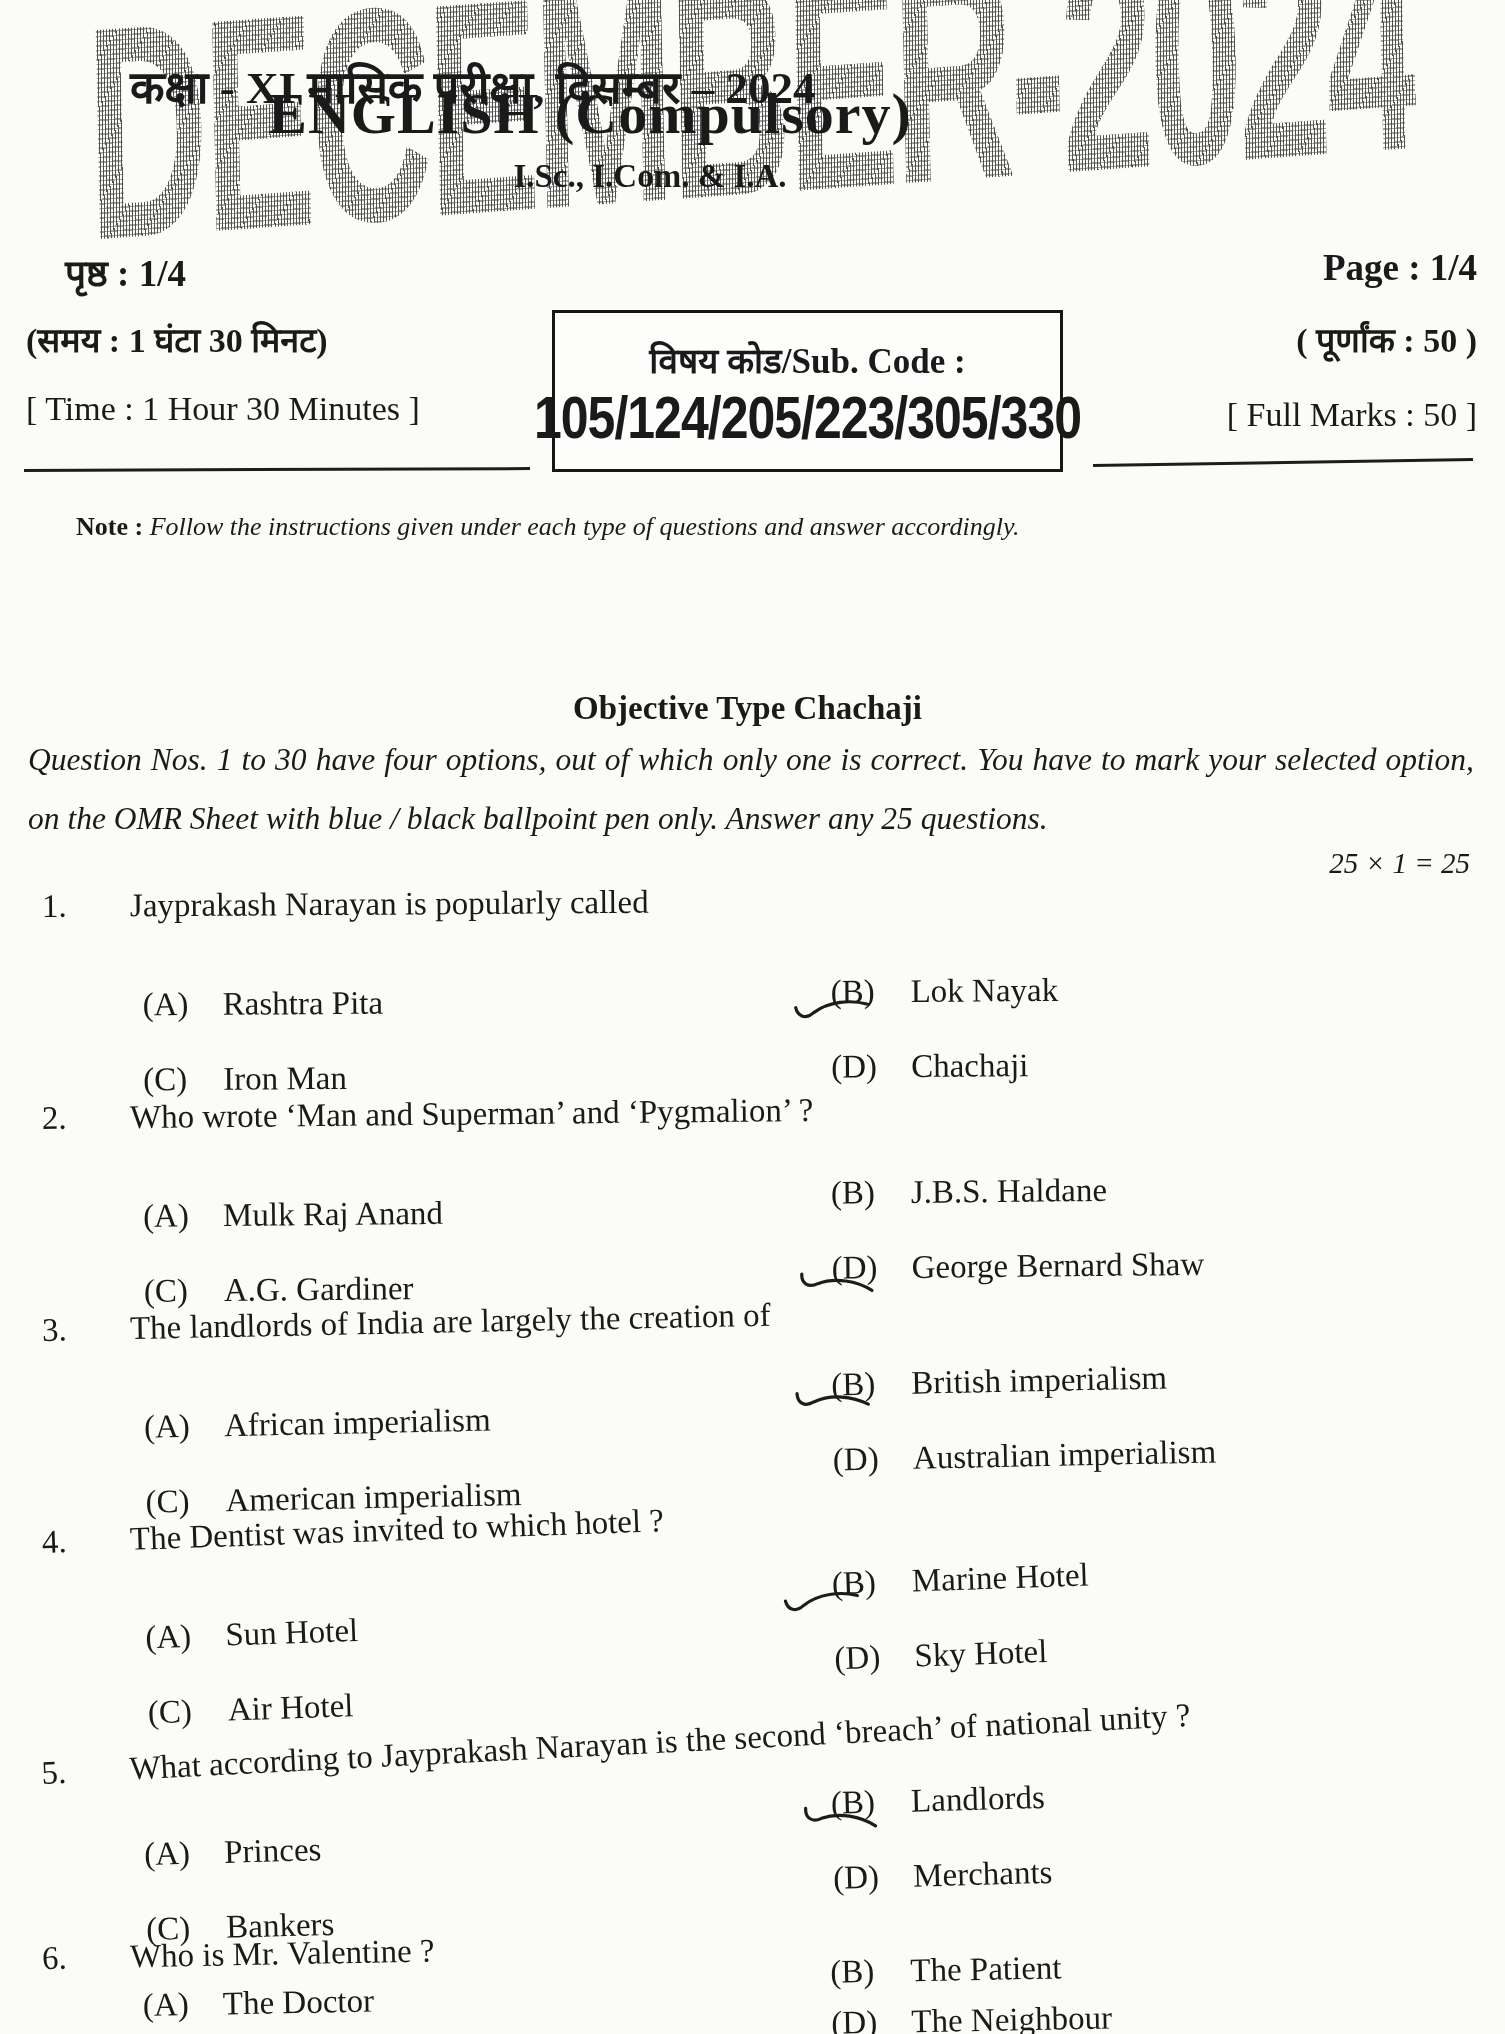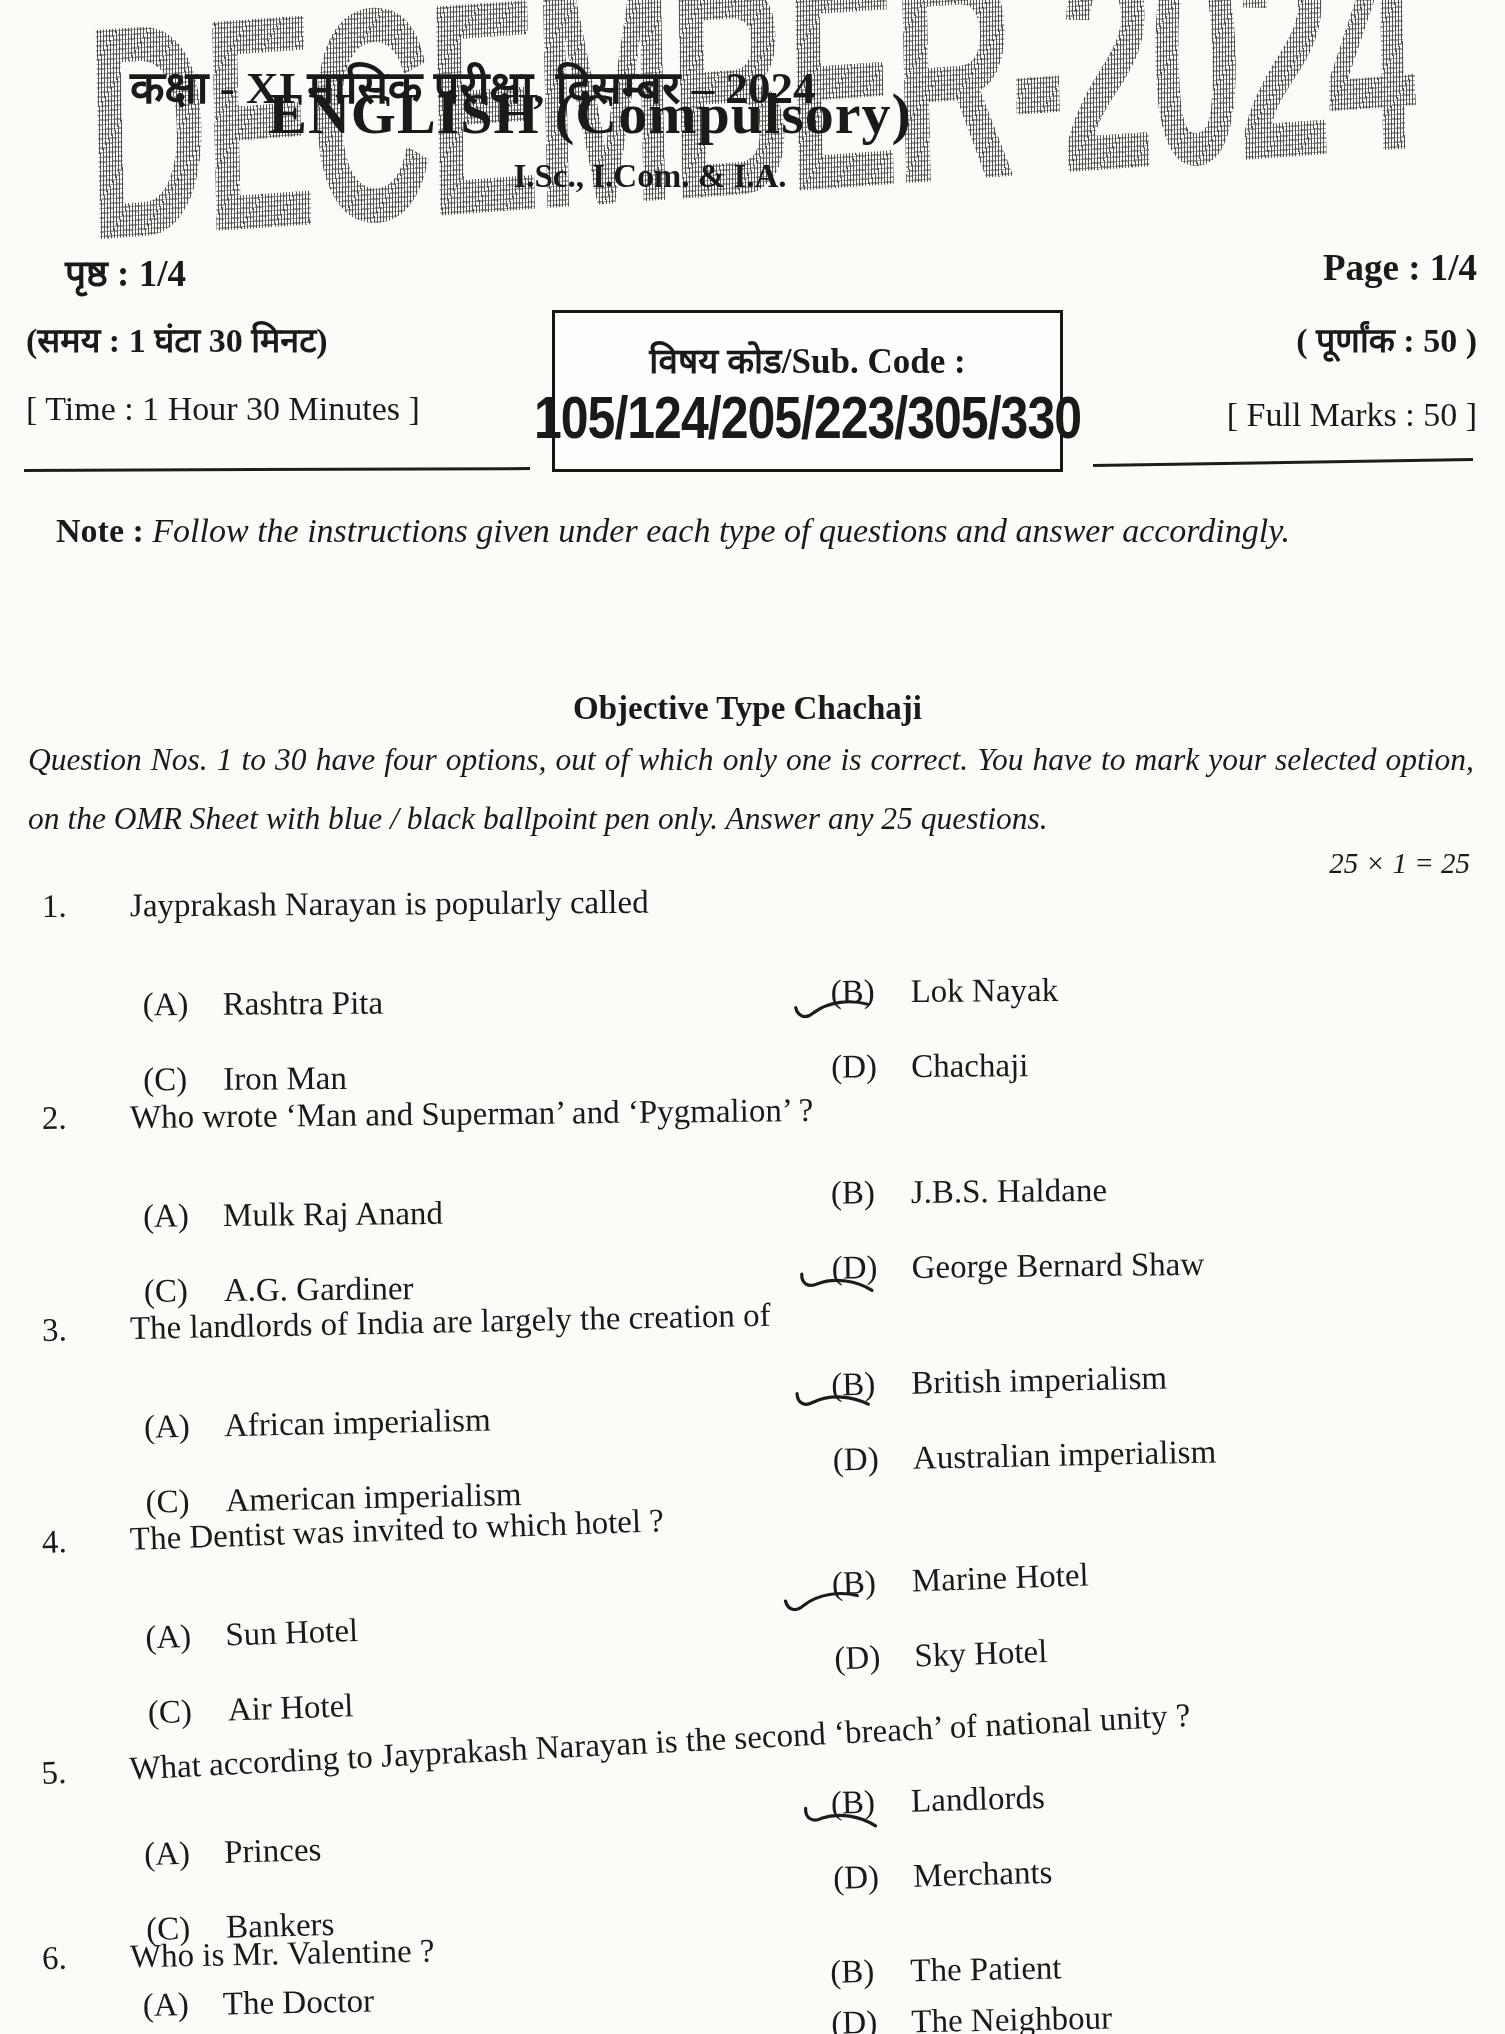--- a/index.html
+++ b/index.html
@@ -43,21 +43,21 @@
   }
   .subcode-label{font-weight:bold;font-size:35px;}
   .subcode-value{
     font-family:"Liberation Sans", sans-serif;font-weight:bold;font-size:50px;
     letter-spacing:-1px;transform:scaleY(1.18);
   }
   .rule{position:absolute;background:#1d1d1d;height:3px;z-index:2;}
   .rule-left{left:24px;top:468px;width:506px;transform:rotate(-.2deg);}
   .rule-right{left:1093px;top:461px;width:380px;transform:rotate(-.9deg);}
   
-  .note{position:absolute;left:56px;top:512px;width:1400px;font-size:34px;z-index:2;}
+  .note{position:absolute;left:76px;top:512px;width:1400px;font-size:26px;z-index:2;}
   .note .note-label{font-weight:bold;font-style:normal;}
   .note .note-text{font-style:italic;}
   .sec-title{position:absolute;left:0;top:645px;width:1495px;text-align:center;font-weight:bold;font-size:34px;z-index:2;}
   .sec-sub{position:absolute;left:0;top:690px;width:1495px;text-align:center;font-weight:bold;font-size:33px;z-index:2;}
   .instructions{
     position:absolute;left:28px;top:730px;width:1446px;
     font-style:italic;font-size:31.5px;line-height:59px;text-align:justify;z-index:2;
   }
   .marks-scheme{position:absolute;right:4px;top:104px;font-style:italic;font-size:29px;white-space:nowrap;background:#fbfbf8;}
   

